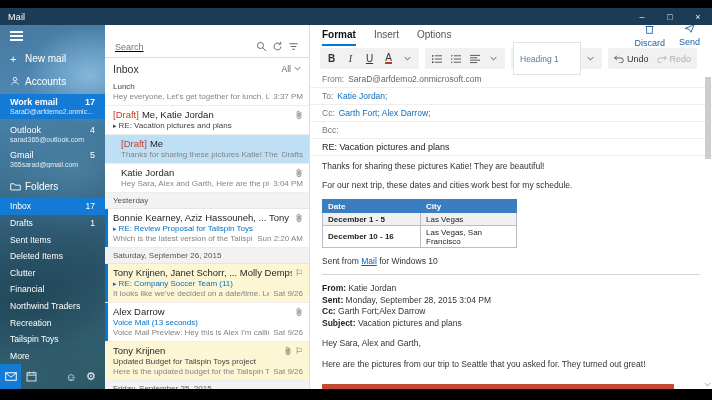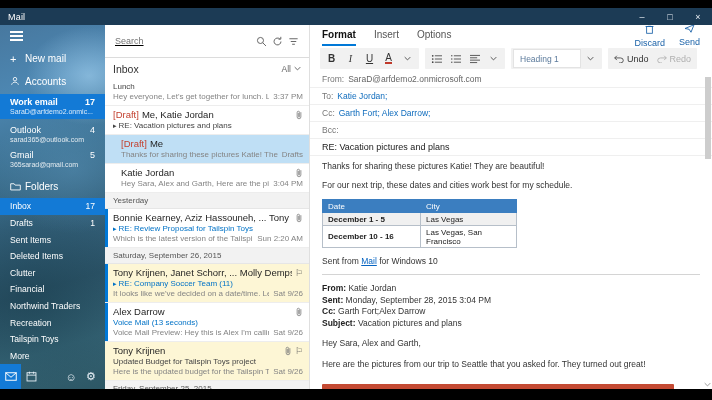--- a/index.html
+++ b/index.html
@@ -37,21 +37,21 @@
   .folder{display:flex;justify-content:space-between;align-items:center;height:16.6px;padding:0 10px;font-size:8.6px;cursor:pointer;}
   .folder.sel{background:#137ad6;}
   .bottombar{margin-top:auto;height:25px;display:flex;align-items:center;}
   .tile{width:21px;height:25px;display:flex;align-items:center;justify-content:center;}
   .tile.active{background:#137ad6;}
   .bb-spacer{flex:1;}
   .bb-glyph{font-size:11px;color:#eaf2f8;width:20px;text-align:center;}
 
   
   .mlist{width:205px;flex:0 0 205px;background:#fff;border-right:1px solid #dfdfdf;display:flex;flex-direction:column;overflow:hidden;}
-  .searchrow{height:22px;display:flex;align-items:center;padding:16px 8px;border-bottom:1px solid #dcdcdc;flex:0 0 22px;text-decoration:underline;}
+  .searchrow{height:22px;display:flex;align-items:flex-start;padding:16px 8px;border-bottom:1px solid #dcdcdc;flex:0 0 22px;text-decoration:underline;}
   .searchrow input{border:none;outline:none;flex:1;font-size:9px;color:#444;font-family:inherit;background:transparent;}
   .sicon{width:16px;display:flex;justify-content:center;align-items:center;cursor:pointer;}
   .listhead{height:21px;display:flex;align-items:center;padding:0 8px;flex:0 0 21px;}
   .listhead .fname{font-size:10.5px;color:#333;}
   .listhead .filter{margin-left:auto;font-size:8.5px;color:#666;display:flex;align-items:center;gap:3px;cursor:pointer;text-align:right;}
   .msg{position:relative;padding:3px 6px 3px 8px;border-bottom:1px solid #ededed;cursor:pointer;background:#fff;}
   .msg.child{padding-left:16px;}
   .msg.sel{background:#bfdff5;}
   .msg.flagged{background:#fdf6d5;}
   .msg .bar{position:absolute;left:0;top:0;bottom:0;width:3px;background:#0078d7;}
@@ -76,33 +76,33 @@
   .actions{margin-left:auto;display:flex;gap:14px;}
   .action{display:flex;align-items:center;gap:4px;font-size:9px;color:#1b62a8;cursor:pointer;flex-direction:column;}
   .toolbar{height:25px;display:flex;align-items:center;gap:6px;padding:0 10px;flex:0 0 25px;}
   .tgroup{background:#f1f1f1;height:21px;display:flex;align-items:center;padding:0 2px;border-radius:1px;}
   .tbtn{width:19px;height:19px;display:flex;align-items:center;justify-content:center;font-size:10px;color:#333;cursor:pointer;}
   .tbtn.b{font-weight:bold;}
   .tbtn.i{font-style:italic;font-family:"Liberation Serif",serif;}
   .tbtn.u{text-decoration:underline;}
   .tbtn.fontcolor span{border-bottom:2px solid #c0392b;line-height:9px;}
   .tbtn.chev{font-size:7px;color:#555;}
-  .stylebox{background:#fff;border:1px solid #e3e3e3;height:19px;display:flex;align-items:center;padding:0 6px;font-size:8.5px;color:#5b7a9b;min-width:68px;}
+  .stylebox{background:#fff;border:1px solid #e3e3e3;height:33px;display:flex;align-items:center;padding:0 6px;font-size:8.5px;color:#5b7a9b;min-width:68px;}
   .tlabel{font-size:9px;color:#333;padding:0 4px;display:flex;align-items:center;gap:3px;cursor:pointer;}
   .tlabel.dis{color:#b0b0b0;}
   .fields{flex:0 0 auto;}
   .frow{display:flex;align-items:center;min-height:17px;padding:1px 12px;border-bottom:1px solid #efefef;font-size:8.5px;}
   .frow .lab{color:#777;margin-right:4px;}
   .frow .val{color:#0f6cbd;}
   .frow .val.gray{color:#666;}
   .subjrow{color:#222;font-size:9px;}
   .bodyarea{padding:5px 12px 0;font-size:8.5px;color:#333;flex:1;overflow:hidden;position:relative;}
   .bodyarea p{margin:0 0 9px;}
   table.trip{border-collapse:collapse;margin:1px 0 8px;font-size:8px;}
-  table.trip th{background:#3b7ec0;color:#fff;text-align:left;font-weight:normal;padding:1.5px 5px;border:1px solid #3b7ec0;}
+  table.trip th{background:#3b7ec0;color:#fff;text-align:left;font-weight:bold;padding:1.5px 5px;border:1px solid #3b7ec0;}
   table.trip td{border:1px solid #b6bfc9;padding:1.5px 5px;color:#222;margin-left:11px;}
   table.trip tr.band td{background:#f0f0f0;}
   table.trip td.datecell{font-weight:bold;width:98px;}
   table.trip td.citycell{width:96px;}
   .sig{font-size:8.5px;margin-bottom:8px;}
   .sig a{color:#0563c1;text-decoration:underline;cursor:pointer;}
   .hr{border-top:1px solid #d4d4d4;margin:6px 0 8px;}
   .quoted{font-size:8.5px;line-height:11.5px;}
   .quoted b{color:#222;}
   .qpara{margin-top:9px;}

